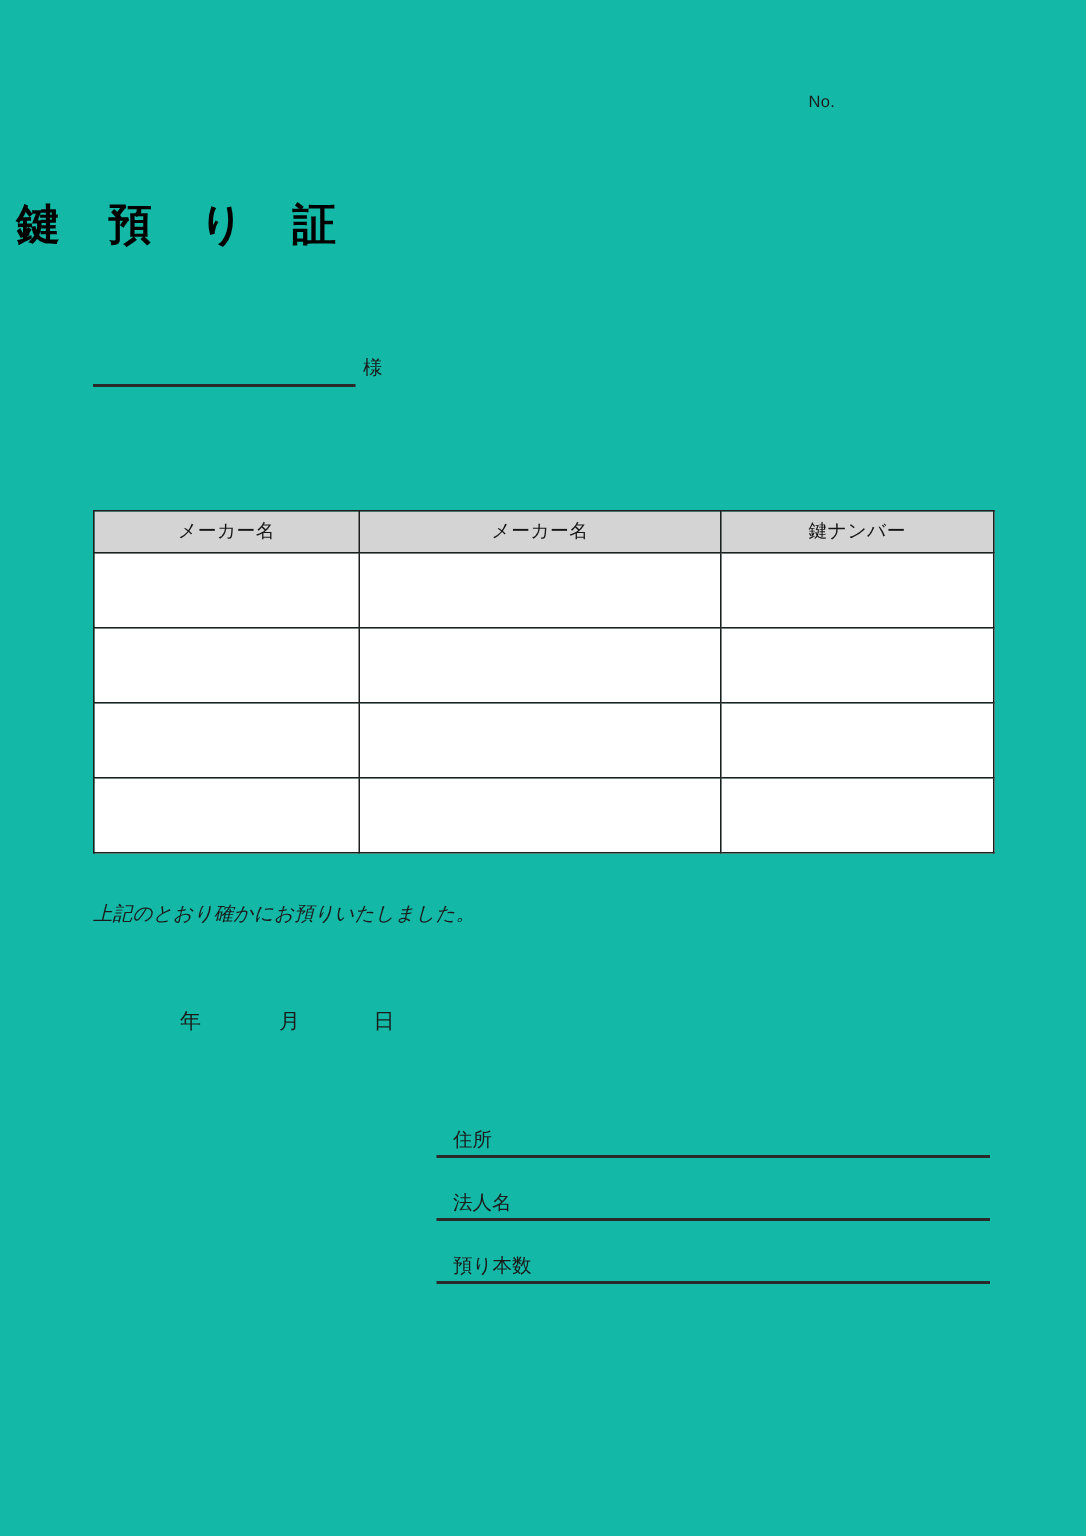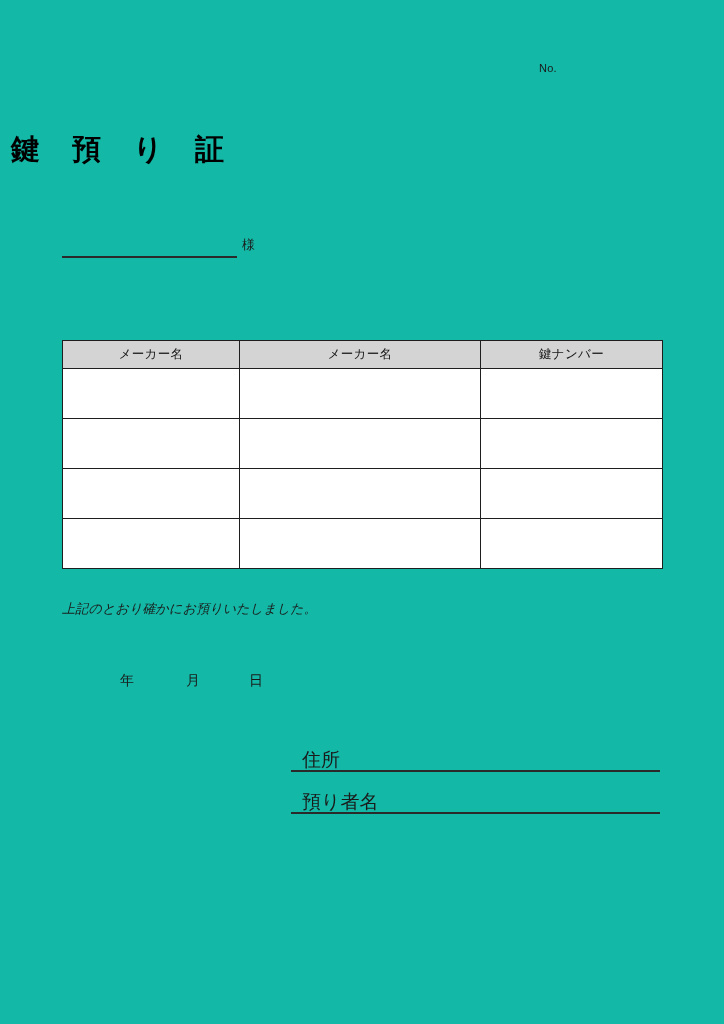--- a/index.html
+++ b/index.html
@@ -146,21 +146,21 @@
   }
   .sign-row {
     position: relative;
     height: 40px;
     border-bottom: 2px solid #2a2a2a;
   }
   .sign-row .sign-label {
     position: absolute;
     left: 11px;
     bottom: 3px;
-    font-size: 19px;
+    font-size: 13px;
     line-height: 14px;
     color: #1a1a1a;
     white-space: nowrap;
   }
   .sign-row .sign-value {
     position: absolute;
     left: 82px;
     bottom: 3px;
     font-size: 13px;
     line-height: 14px;
@@ -223,18 +223,22 @@
     <span class="date-unit month">月</span>
     <span class="date-unit day">日</span>
   </div>
 
   <div class="sign-block">
     <div class="sign-row">
       <span class="sign-label">住所</span>
       <span class="sign-value"></span>
     </div>
     <div class="sign-row">
-      <span class="sign-label">預り者名</span>
+      <span class="sign-label">法人名</span>
       <span class="sign-value"></span>
     </div>
+    <div class="sign-row">
+      <span class="sign-label">預り本数</span>
+      <span class="sign-value"></span>
+    </div>
   </div>
 
 </div>
 
 </body></html>

